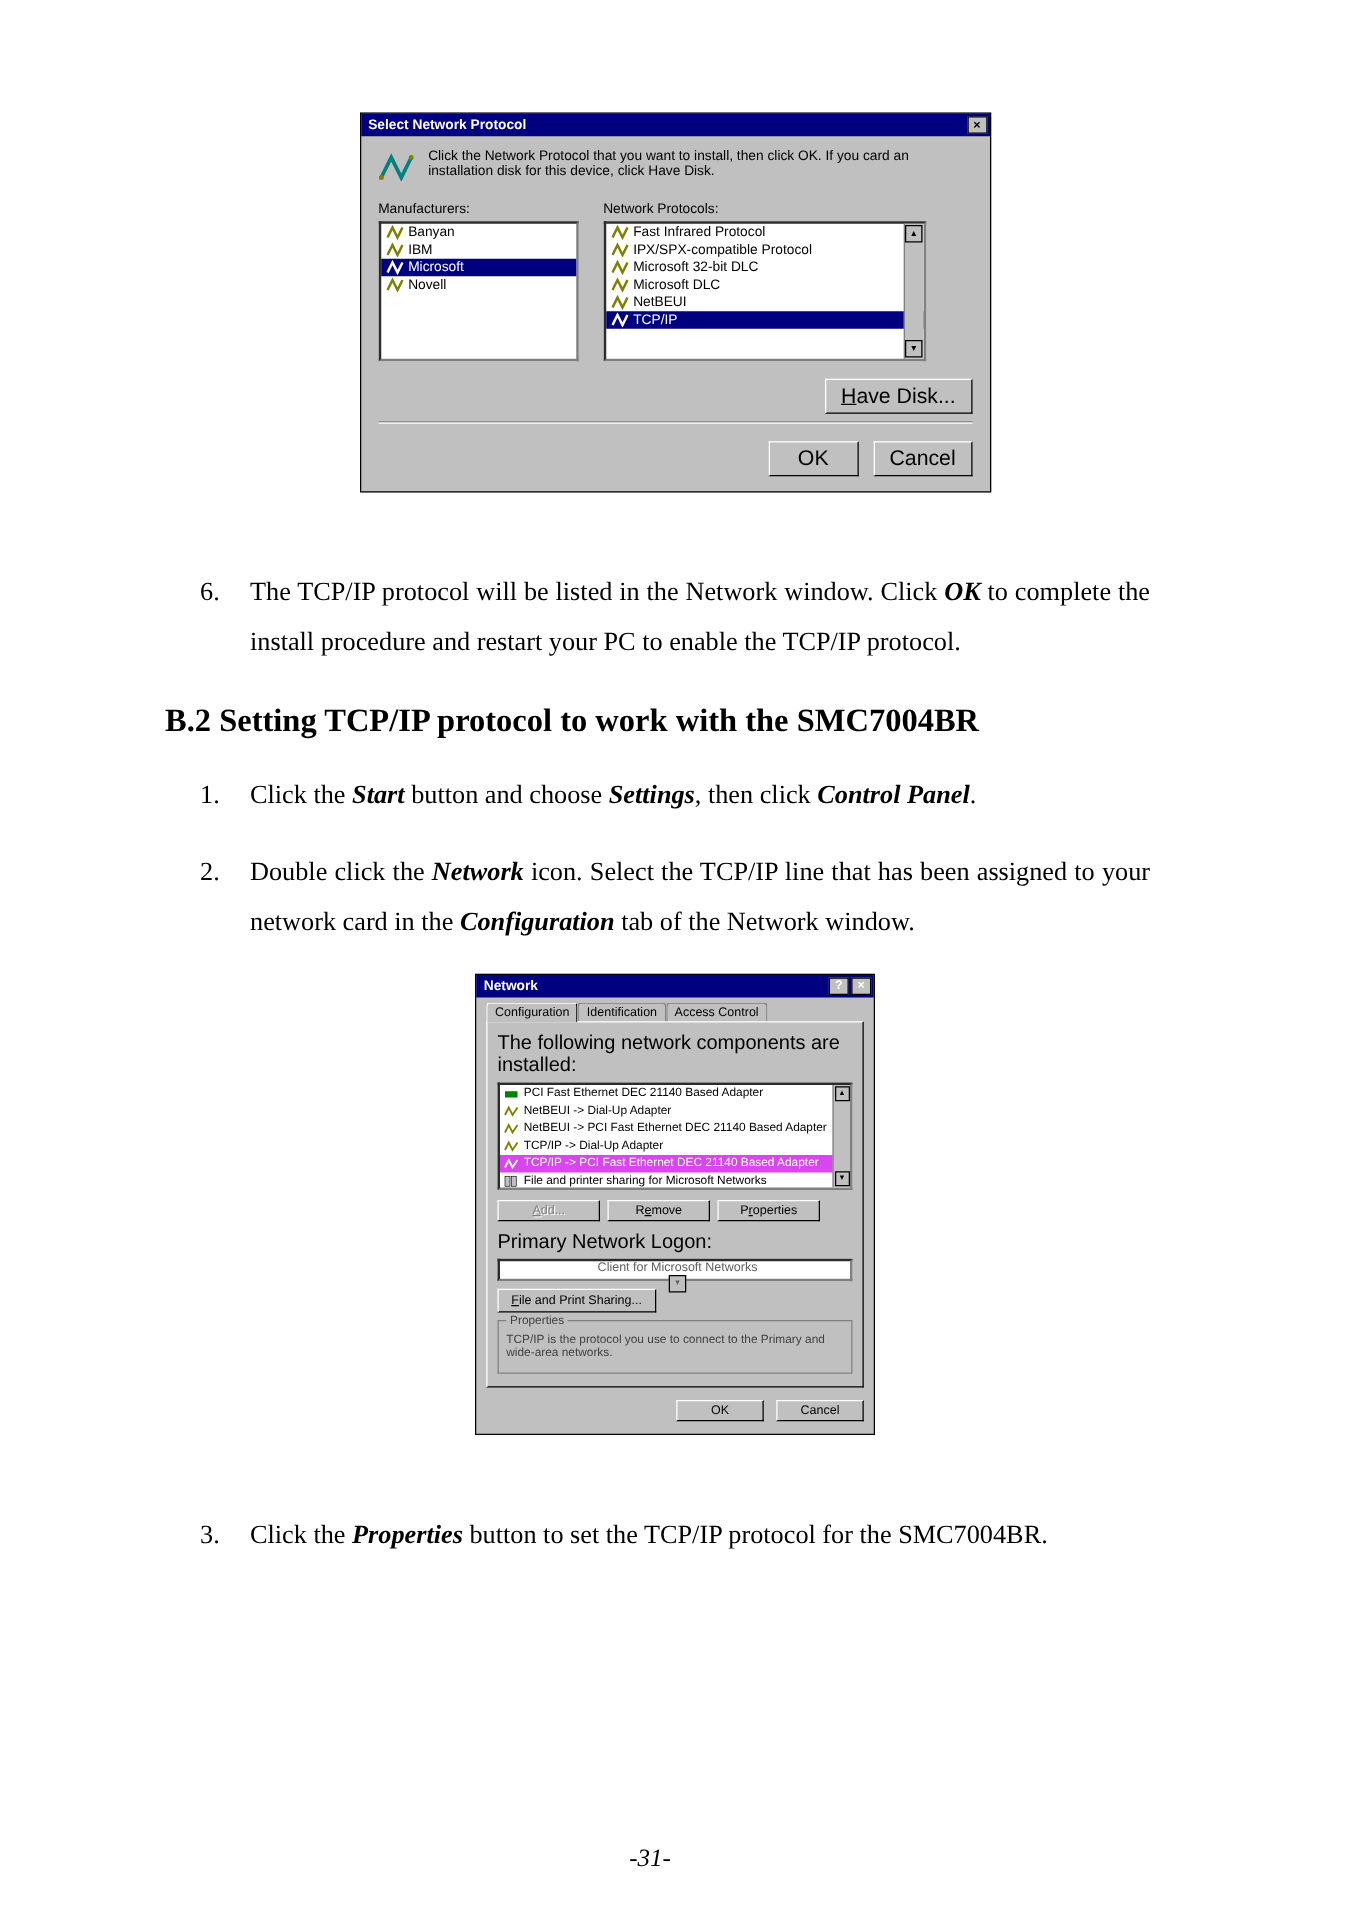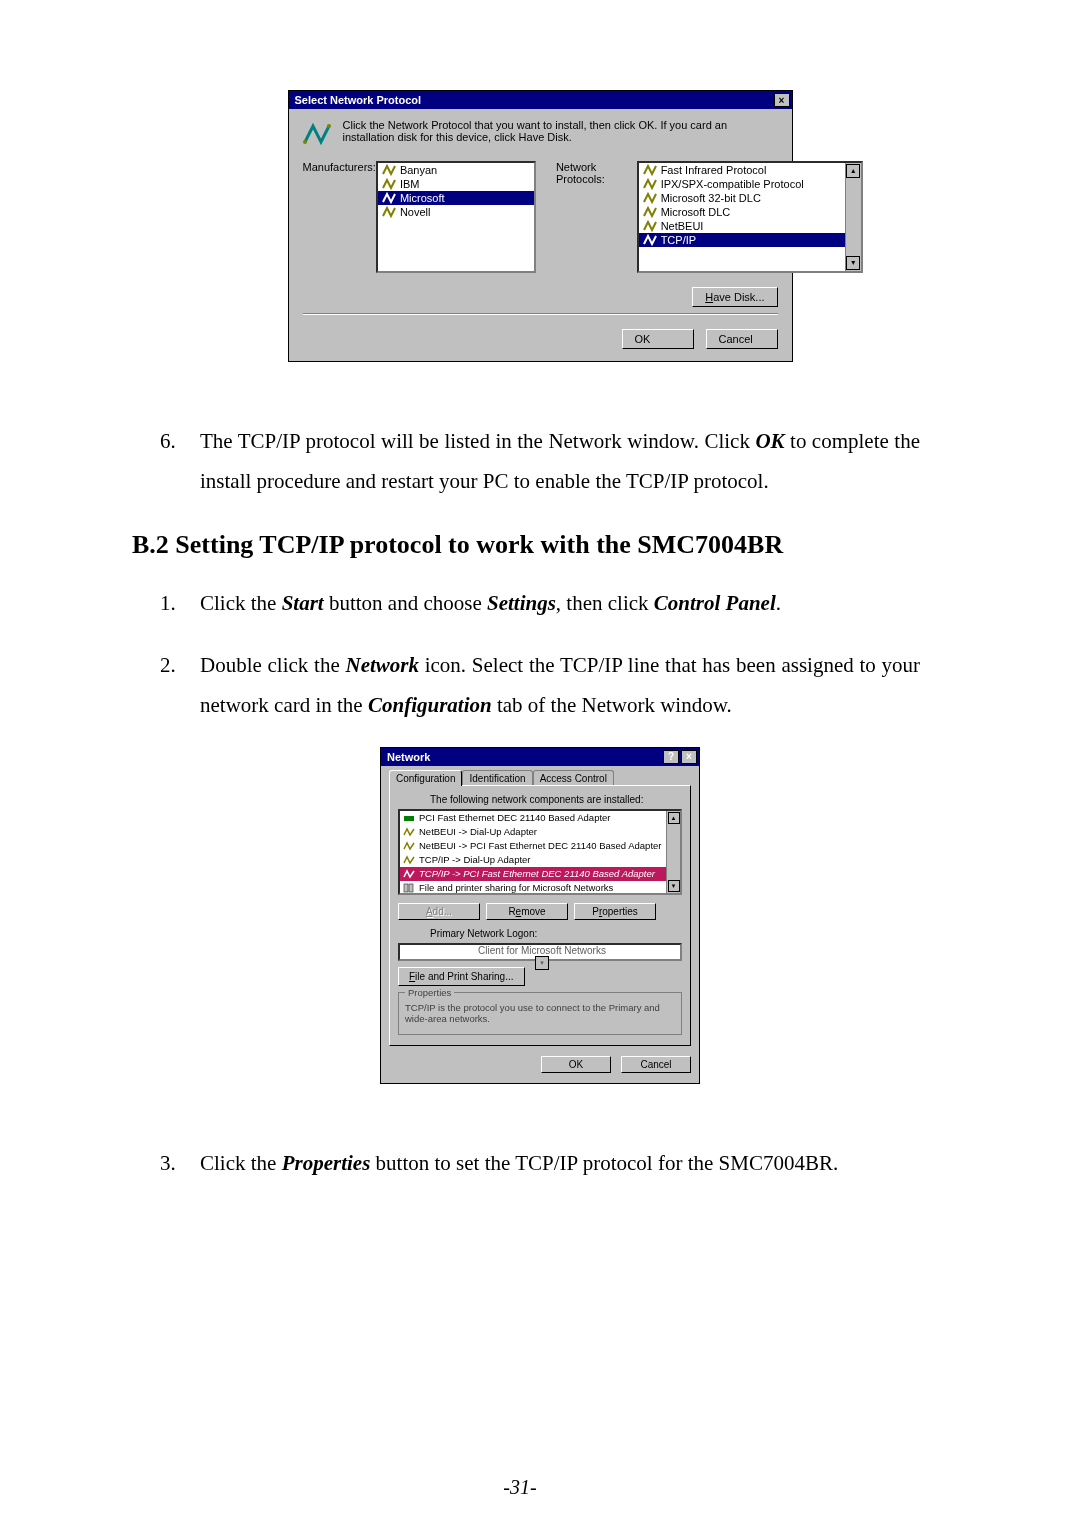--- a/index.html
+++ b/index.html
@@ -44,21 +44,21 @@
   .instr {
     display: flex; gap: 12px; align-items: flex-start;
     margin-bottom: 14px;
   }
   .proto-icon {
     width: 30px; height: 28px; position: relative;
     display: flex; align-items: center; justify-content: center;
   }
   .proto-icon svg { width: 28px; height: 26px; }
   .cols { display: flex; gap: 20px; }
-  .col { display: flex; }
+  .col { display: flex; flex-direction: column; }
   .col-label { margin-bottom: 4px; }
   .listbox {
     background: #fff;
     border: 2px inset #808080;
     font-size: 11px;
   }
   .lb-m { width: 160px; height: 112px; }
   .lb-p { width: 258px; height: 112px; position: relative; }
   .scroll {
     position: absolute; right: 0; top: 0; bottom: 0; width: 16px;
@@ -74,22 +74,23 @@
     display: flex; align-items: center; gap: 4px;
     padding: 1px 4px;
   }
   .li svg { width: 14px; height: 12px; flex: 0 0 14px; }
   .li.sel { background: #000080; color: #fff; }
   .btn95 {
     background: #c0c0c0;
     border-top: 1px solid #fff; border-left: 1px solid #fff;
     border-right: 1px solid #000; border-bottom: 1px solid #000;
     padding: 3px 12px;
-    font-size: 11px;
+    font-size: 17px;
     min-width: 72px;
+    text-align: center;
   }
   .row-hd { display: flex; justify-content: flex-end; margin: 14px 0 6px 0; }
   .hr95 {
     border: none; border-top: 1px solid #808080; border-bottom: 1px solid #fff;
     margin: 6px 0 14px 0;
   }
   .row-okc { display: flex; justify-content: flex-end; gap: 12px; }
   .u { text-decoration: underline; }
 
   
@@ -130,35 +131,35 @@
     border: 1px solid #808080; border-bottom: none;
     padding: 2px 6px; border-radius: 3px 3px 0 0;
     position: relative; z-index: 1;
   }
   .tab.active { border-color: #fff #000 #c0c0c0 #fff; z-index: 3; background:#c0c0c0; }
   .pane {
     border-top: 1px solid #fff; border-left: 1px solid #fff;
     border-right: 1px solid #000; border-bottom: 1px solid #000;
     padding: 8px 8px 10px 8px; position: relative; z-index: 2;
   }
-  .caption10 { font-size: 10px; margin-bottom: 4px; margin-left: 32px; }
+  .caption10 { font-size: 16px; margin-bottom: 4px; }
   .list2 {
     background: #fff; border: 2px inset #808080;
     height: 86px; position: relative; font-size: 9.5px;
     overflow: hidden;
   }
   .scroll2 {
     position: absolute; right: 0; top: 0; bottom: 0; width: 14px;
     background: #c0c0c0; border-left: 1px solid #808080;
     display: flex; flex-direction: column; justify-content: space-between;
   }
   .sbtn2 { width:12px;height:12px;margin:1px auto;background:#c0c0c0;border:1px solid #000;font-size:7px;line-height:10px;text-align:center;}
   .li2 { display:flex; align-items:center; gap:4px; padding:0 3px; line-height:14px; }
   .li2 svg { width:12px;height:10px;flex:0 0 12px;}
-  .li2.sel { background:#be185d; color:#fff;font-style:italic; }
+  .li2.sel { background:#d946ef; color:#fff; }
   .row3 { display:flex; gap:6px; margin:8px 0; }
   .btn95s {
     background:#c0c0c0;border-top:1px solid #fff;border-left:1px solid #fff;
     border-right:1px solid #000;border-bottom:1px solid #000;
     font-size:10px; padding:2px 0; width: 82px; text-align:center;
   }
   .btn95s.dis { color:#808080; text-shadow:1px 1px 0 #fff; }
   .combo {
     background:#fff;border:2px inset #808080; height:18px;
     display:flex; align-items:center; justify-content:space-between;

